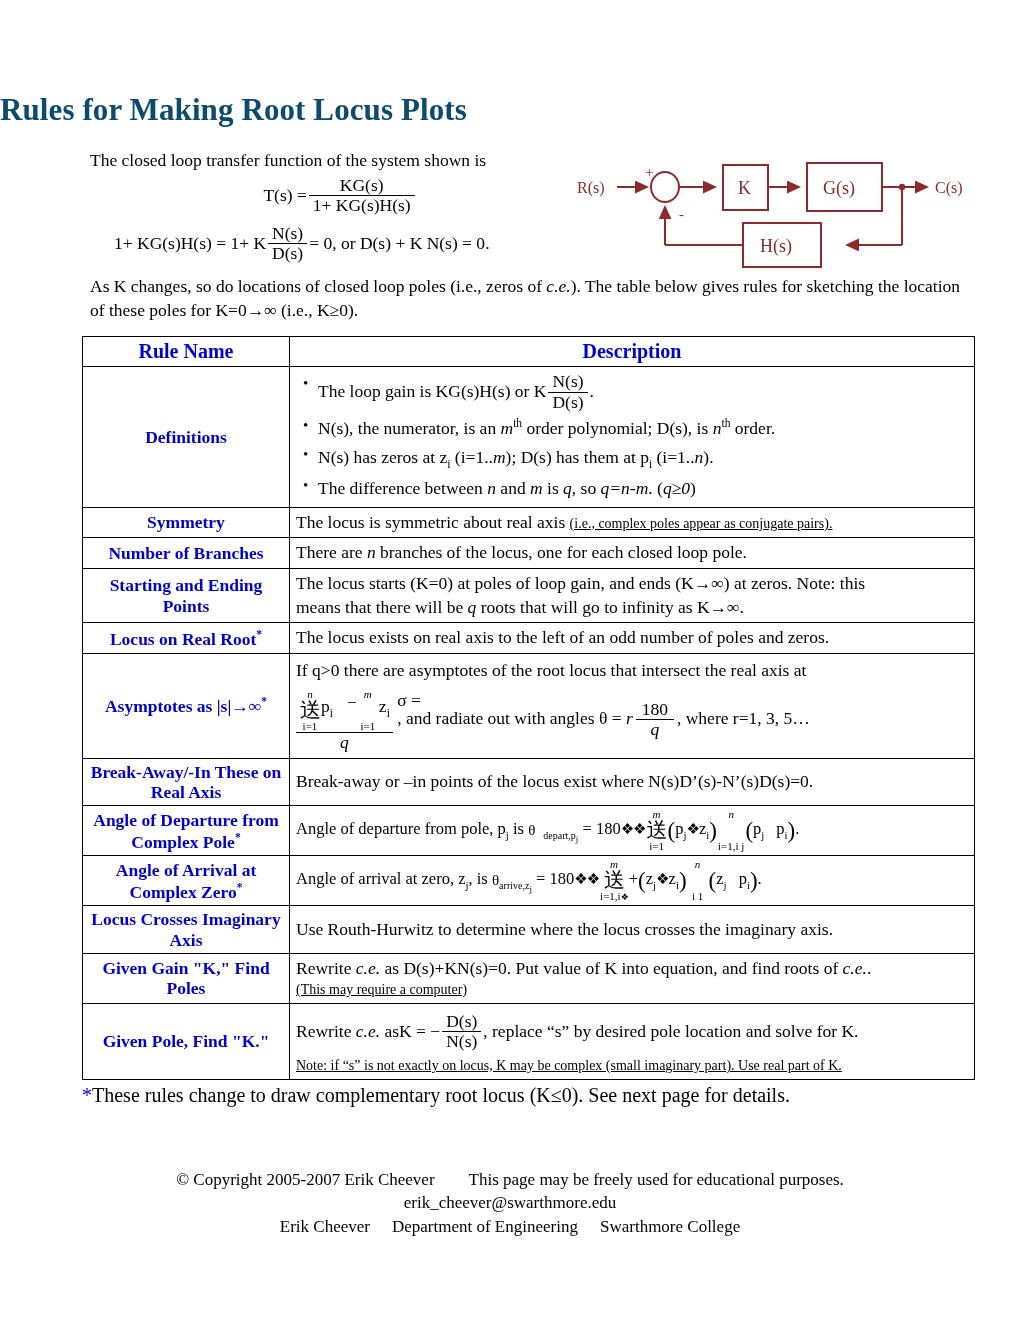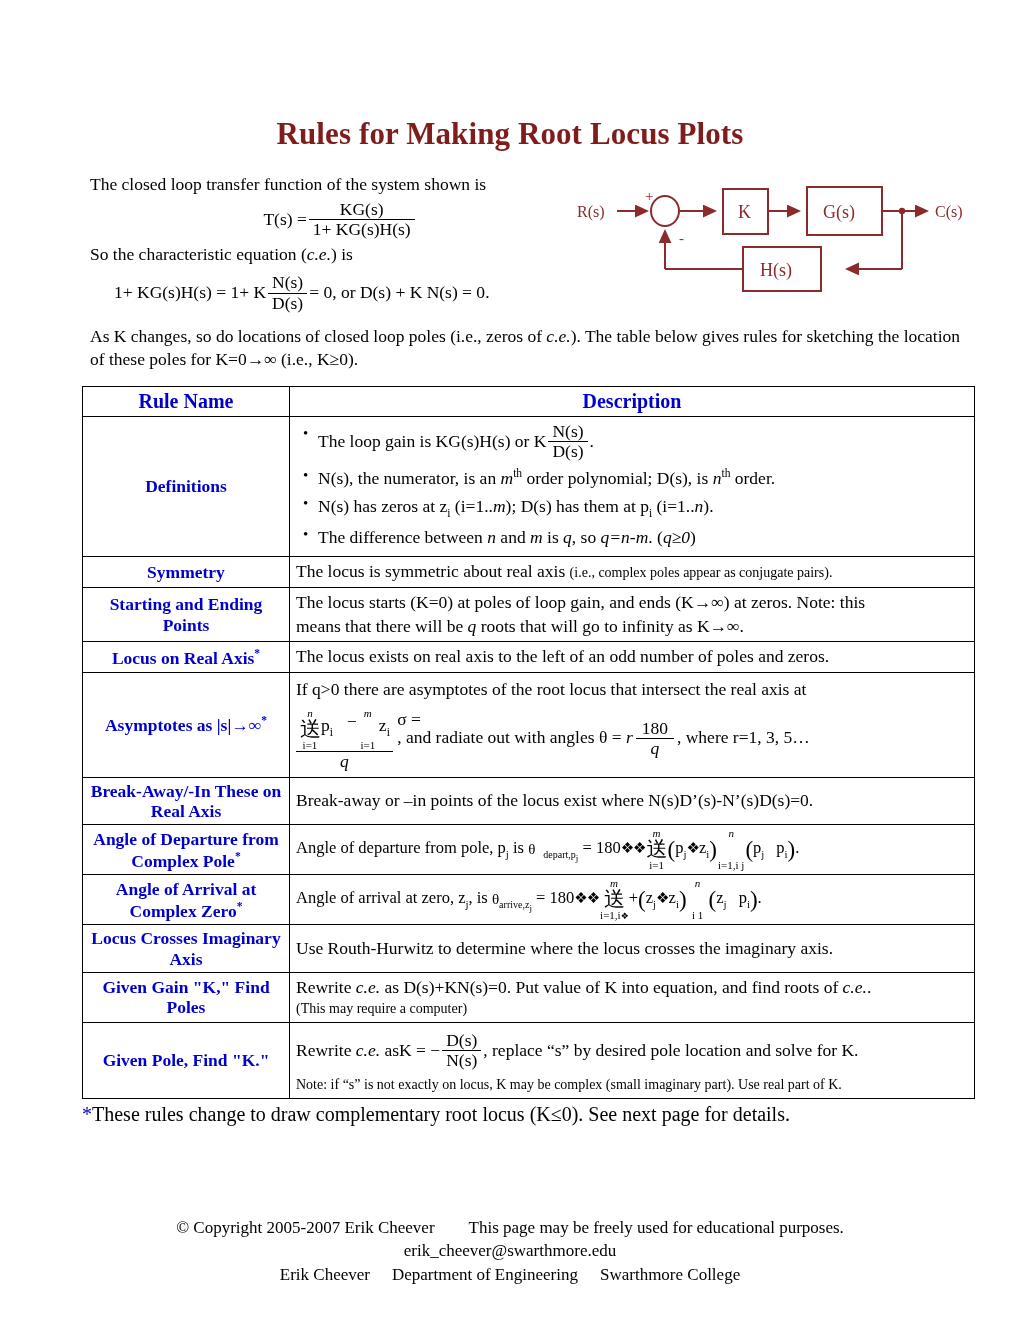--- a/index.html
+++ b/index.html
@@ -9,27 +9,27 @@
     background:#ffffff;
     font-family:"Liberation Serif", serif;
     color:#000000;
     position:relative;
     overflow:hidden;
   }
   .page { position:relative; width:1020px; height:1320px; padding:0; }
 
   
   .title {
-    text-align:center;
-    color:#7f1d1d;
+    text-align:left;
+    color:#0c4a6e;
     font-weight:bold;
     font-size:31px;
     letter-spacing:0.1px;
     margin:0;
-    padding-top:118px;
+    padding-top:94px;
     line-height:1.0;
   }
 
   
   .intro-wrap { position:relative; margin-top:24px; padding:0 46px 0 90px; }
   .intro-left { width:500px; }
   .para { font-size:17.5px; line-height:1.35; margin:0; }
 
   
   .frac { display:inline-block; vertical-align:middle; text-align:center; line-height:1.12; margin:0 2px; position:relative; top:-1px; }
@@ -69,21 +69,21 @@
 
   .rname {
     color:#0000CC;
     font-weight:bold;
     font-size:17.5px;
     text-align:center;
     line-height:1.16;
   }
   .hdr { color:#0000CC; font-weight:bold; font-size:20px; text-align:center; padding:4px 6px; }
   .desc { font-size:17.5px; line-height:1.35; padding-left:10px; }
-  .desc .small { font-size:14px; }
+  .desc .small { font-size:14px;text-decoration:underline; }
   .desc ul { margin:3px 0; padding-left:20px; list-style:none; }
   .desc ul li { position:relative; margin:2px 0; padding-left:2px; line-height:1.5; }
   .desc ul li:before { content:"\2022"; position:absolute; left:-13px; top:-1px; font-size:15px; }
 
   
   .sumblk { display:inline-block; text-align:center; vertical-align:middle; line-height:1; margin:0 1px; position:relative; }
   .sumblk .lim { display:block; font-size:11px; font-style:italic; }
   .sumblk .limb { display:block; font-size:11px; }
   .sumblk .big { display:block; font-size:21px; font-family:"DejaVu Sans", sans-serif; letter-spacing:-1px; }
   .badglyph { font-family:"DejaVu Sans", sans-serif; font-size:15px; letter-spacing:-1px; }
@@ -91,21 +91,21 @@
   .asym-eq { font-size:17.5px; margin:6px 0 4px 0; white-space:nowrap; }
   .bigfrac { display:inline-block; text-align:center; vertical-align:middle; line-height:1.1; margin:0 3px; }
   .bigfrac .num { display:block; border-bottom:1.3px solid #000; padding:0 6px; }
   .bigfrac .den { display:block; padding:0 6px; font-style:italic; }
 
   .paren { font-size:23px; vertical-align:middle; font-family:"Liberation Serif", serif; }
 
   
   .footnote { font-size:20px; margin:4px 0 0 82px; }
   .footnote .star { color:#0000CC; }
-  .footer { position:absolute; left:0; right:0; top:1216px; text-align:center; font-size:17px; line-height:1.38; }
+  .footer { position:absolute; left:0; right:0; top:1168px; text-align:center; font-size:17px; line-height:1.38; }
   .footer .ln { display:block; }
   .gap { display:inline-block; width:34px; }
   .gap-s { display:inline-block; width:22px; }
 </style>
 </head>
 <body>
 
 <div class="page">
 
   <h1 class="title">Rules for Making Root Locus Plots</h1>
@@ -157,21 +157,20 @@
       </svg>
     </div>
 
     <div class="intro-left">
       <p class="para">The closed loop transfer function of the system shown is</p>
 
       <div class="eq-center">
         <span>T(s) =</span><span class="frac"><span class="num">KG(s)</span><span class="den">1+ KG(s)H(s)</span></span>
       </div>
 
-      <p class="para"><span>So the characteristic equation (</span><span class="ital">c.e.</span><span>) is</span></p>
     </div>
 
     <div class="eq-indent" style="width:560px;">
       <span>1+ KG(s)H(s) = 1+ K</span><span class="frac"><span class="num">N(s)</span><span class="den">D(s)</span></span><span>= 0</span><span>, or</span> <span>D(s) + K N(s) = 0</span><span>.</span>
     </div>
 
     <p class="para" style="margin-top:10px; width:885px;"><span>As K changes, so do locations of closed loop poles (i.e., zeros of </span><span class="ital">c.e.</span><span>).  The table below gives rules for sketching the location of these poles for K=0→∞ (i.e., K≥0).</span></p>
   </div>
 
   <table class="rules">
@@ -195,31 +194,35 @@
             <li><span>The difference between </span><span class="ital">n</span><span> and </span><span class="ital">m</span><span> is </span><span class="ital">q</span><span>, so </span><span class="ital">q=n-m</span><span>.  (</span><span class="ital">q≥0</span><span>)</span></li>
           </ul>
         </td>
       </tr>
 
       <tr>
         <td class="rname">Symmetry</td>
         <td class="desc"><span>The locus is symmetric about real axis </span><span class="small">(i.e., complex poles appear as conjugate pairs).</span></td>
       </tr>
 
+      <tr>
+        <td class="rname">Number of Branches</td>
+        <td class="desc"><span>There are </span><span class="ital">n</span><span> branches of the locus, one for each closed loop pole.</span></td>
+      </tr>
 
       <tr>
         <td class="rname">Starting and Ending Points</td>
         <td class="desc">
           <div>The locus starts (K=0) at poles of loop gain, and ends (K→∞) at zeros.  Note: this</div>
           <div><span>means that there will be </span><span class="ital">q</span><span> roots that will go to infinity as K→∞.</span></div>
         </td>
       </tr>
 
       <tr>
-        <td class="rname"><span>Locus on Real Axis</span><span class="sup">*</span></td>
+        <td class="rname"><span>Locus on Real Root</span><span class="sup">*</span></td>
         <td class="desc">The locus exists on real axis to the left of an odd number of poles and zeros.</td>
       </tr>
 
       <tr>
         <td class="rname"><span>Asymptotes as |s|→∞</span><span class="sup">*</span></td>
         <td class="desc">
           <div style="margin-top:2px;">If q&gt;0 there are asymptotes of the root locus that intersect the real axis at</div>
           <div class="asym-eq">
             <span style="display:inline-block; vertical-align:middle; text-align:center; line-height:1.05;">
               <span style="display:block; border-bottom:1.3px solid #000; padding:0 3px; white-space:nowrap;">

